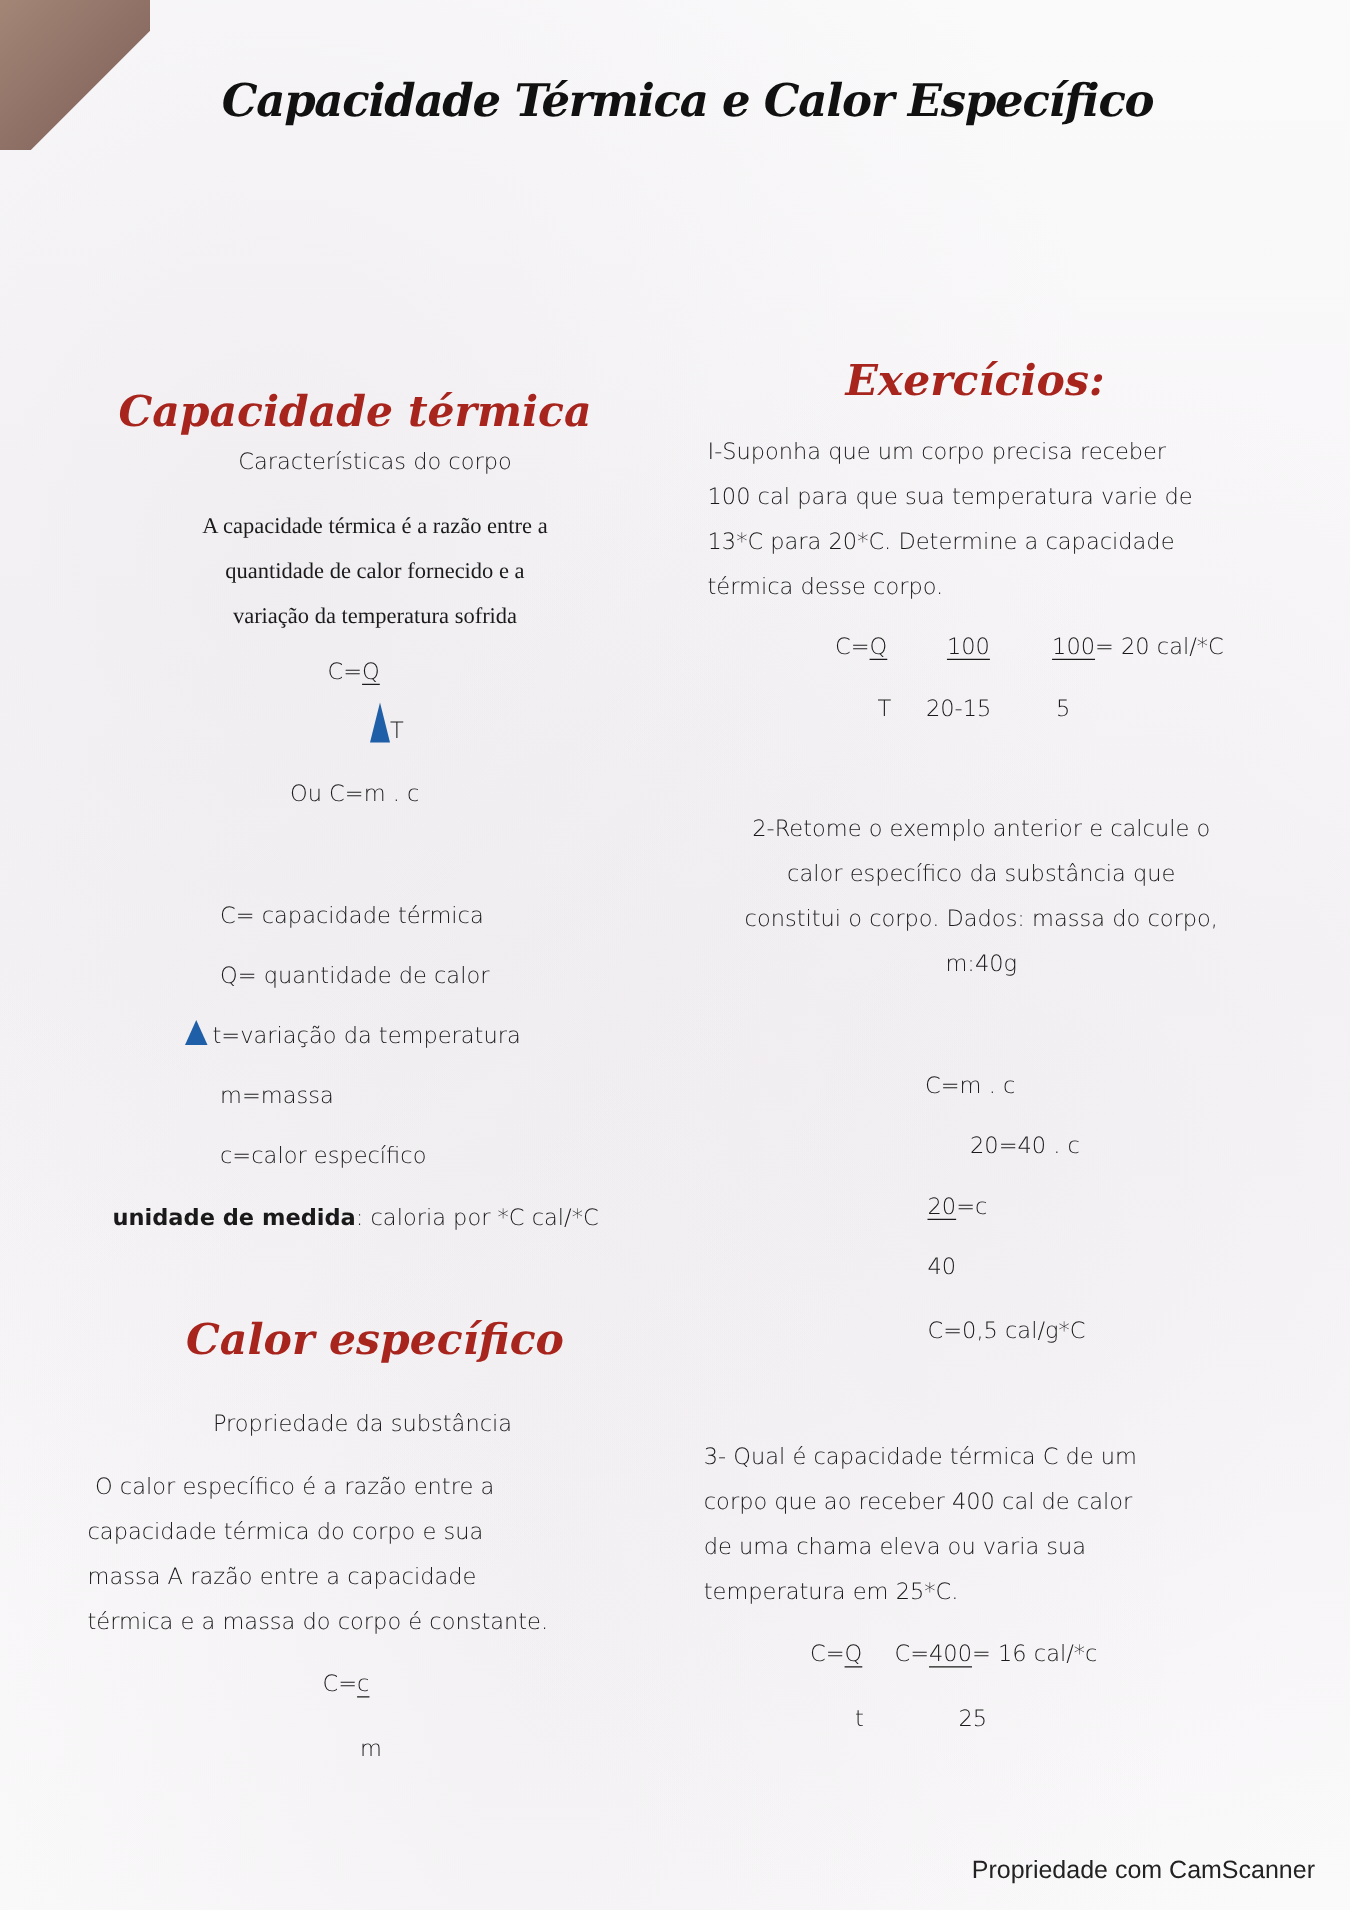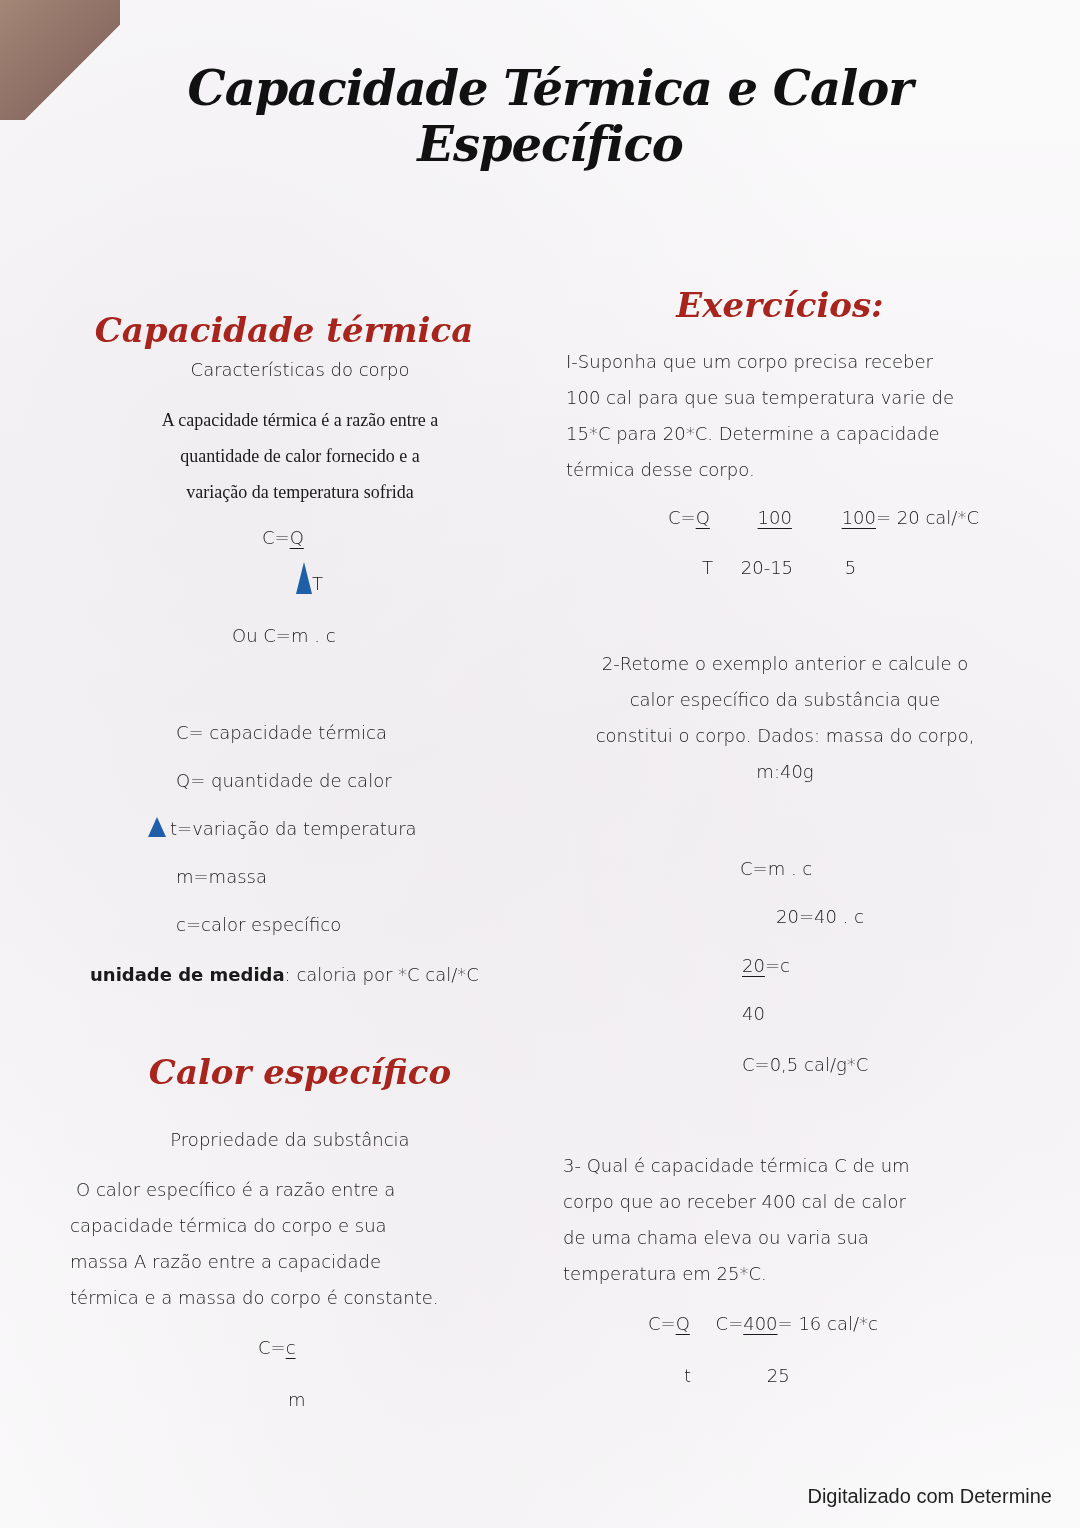--- a/index.html
+++ b/index.html
@@ -17,21 +17,21 @@
       radial-gradient(ellipse at 40% 85%, rgba(236,233,236,0.5), transparent 55%),
       linear-gradient(180deg,#fbfafb 0%,#f6f4f6 50%,#fbfafb 100%);
   }
   .corner {
     position:absolute; left:0; top:0; width:120px; height:120px;
     background:linear-gradient(135deg,#a48677 0%,#8b6d63 60%,transparent 60.5%);
   }
   .title {
     position:absolute; left:100px; top:60px; width:900px; text-align:center;
     font-family:"DejaVu Serif", serif; font-style:italic; font-weight:bold;
-    font-size:48px; color:#111; letter-spacing:-1px;
+    font-size:36px; color:#111; letter-spacing:-1px;
   }
   .heading {
     position:absolute; font-family:"DejaVu Serif", serif; font-style:italic;
     font-weight:bold; color:#a8251e; font-size:34px; text-align:center;
   }
   .txt {
     position:absolute; font-size:18px; line-height:36px; color:#1a1a1a;
     font-family:"DejaVu Sans", sans-serif; font-weight:300;
   }
   .c { text-align:center; }
@@ -104,21 +104,21 @@
 <div class="txt" style="left:258px;top:1330px;">
   <span>C=</span><span class="u">c</span>
 </div>
 <div class="txt" style="left:288px;top:1382px;">m</div>
 
 <div class="heading" style="left:560px;top:285px;width:440px;">Exercícios:</div>
 
 <div class="txt" style="left:566px;top:344px;width:460px;">
   <div>I-Suponha que um corpo precisa receber</div>
   <div>100 cal para que sua temperatura varie de</div>
-  <div>15*C para 20*C. Determine a capacidade</div>
+  <div>13*C para 20*C. Determine a capacidade</div>
   <div>térmica desse corpo.</div>
 </div>
 
 <div class="txt" style="left:668px;top:500px;">
   <span>C=</span><span class="u">Q</span>
   <span class="u" style="margin-left:28px;padding:0 14px;">100</span>
   <span class="u" style="margin-left:30px;">100</span><span>= 20 cal/*C</span>
 </div>
 <div class="txt" style="left:702px;top:550px;">
   <span>T</span>
@@ -150,13 +150,13 @@
 
 <div class="txt" style="left:648px;top:1306px;">
   <span>C=</span><span class="u">Q</span>
   <span style="margin-left:20px;">C=</span><span class="u">400</span><span>= 16 cal/*c</span>
 </div>
 <div class="txt" style="left:684px;top:1358px;">
   <span>t</span>
   <span style="margin-left:70px;">25</span>
 </div>
 
-<div class="footer">Digitalizado com Determine</div>
+<div class="footer">Propriedade com CamScanner</div>
 
 </body></html>

